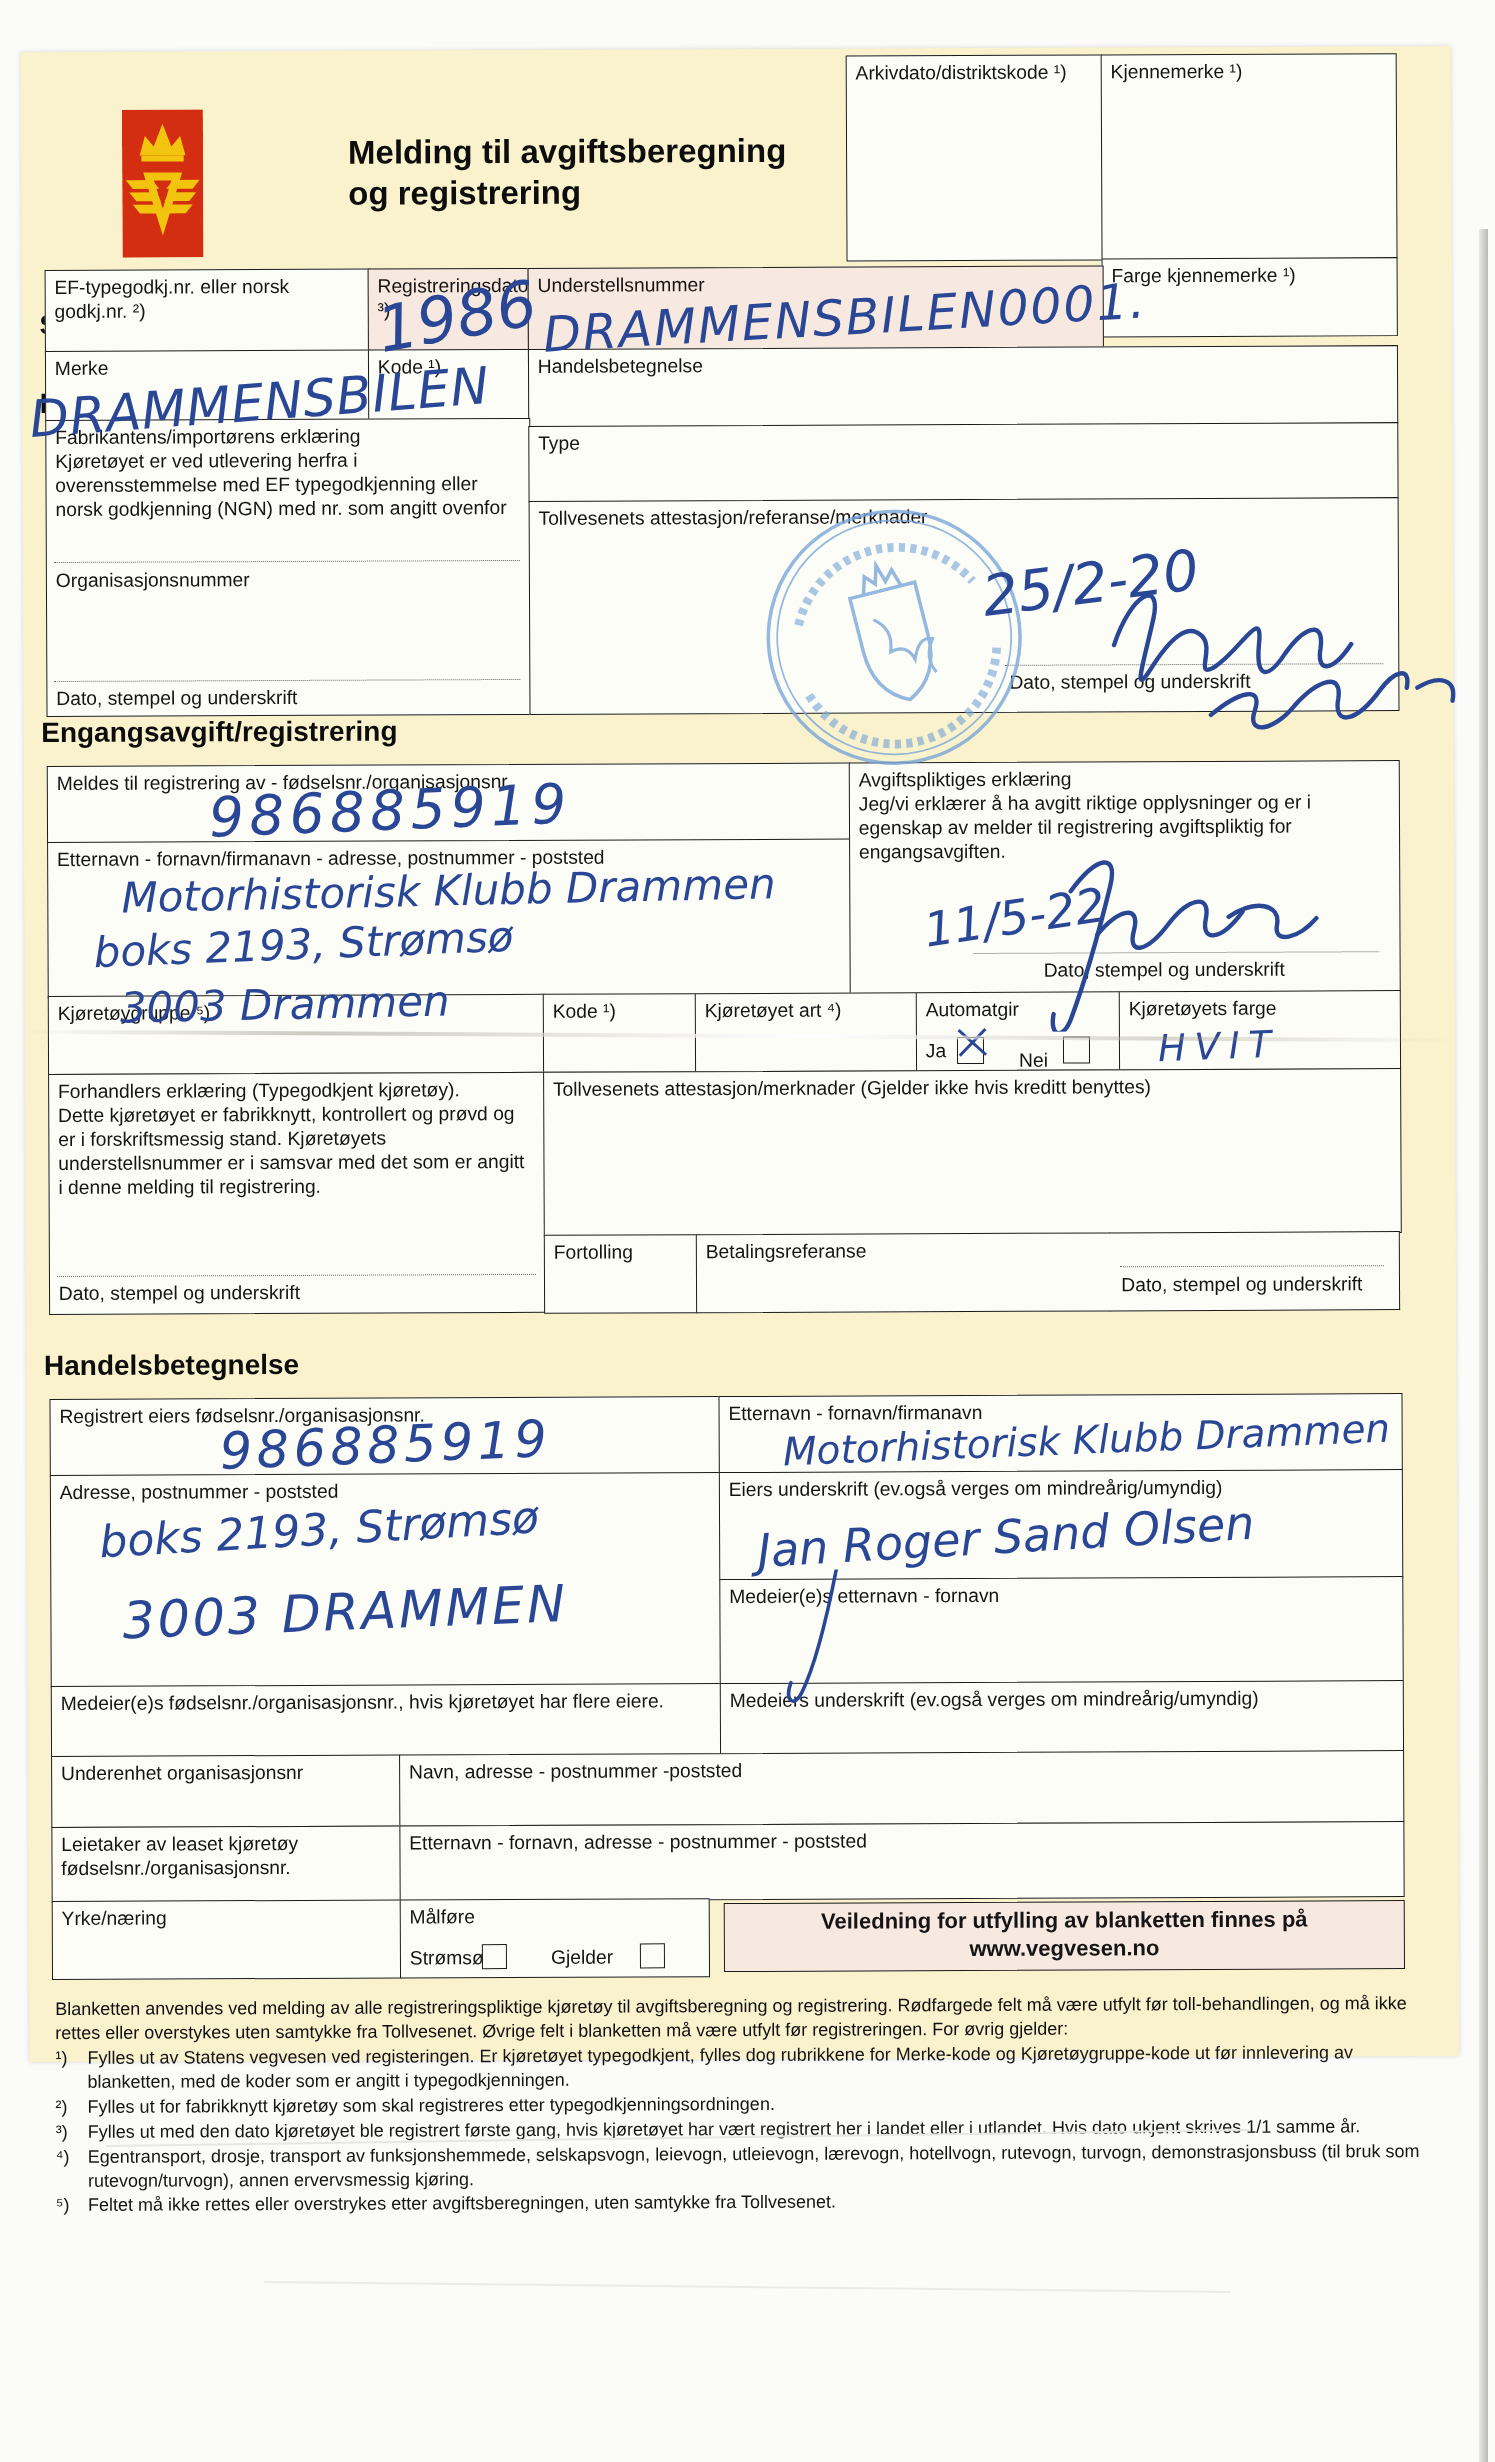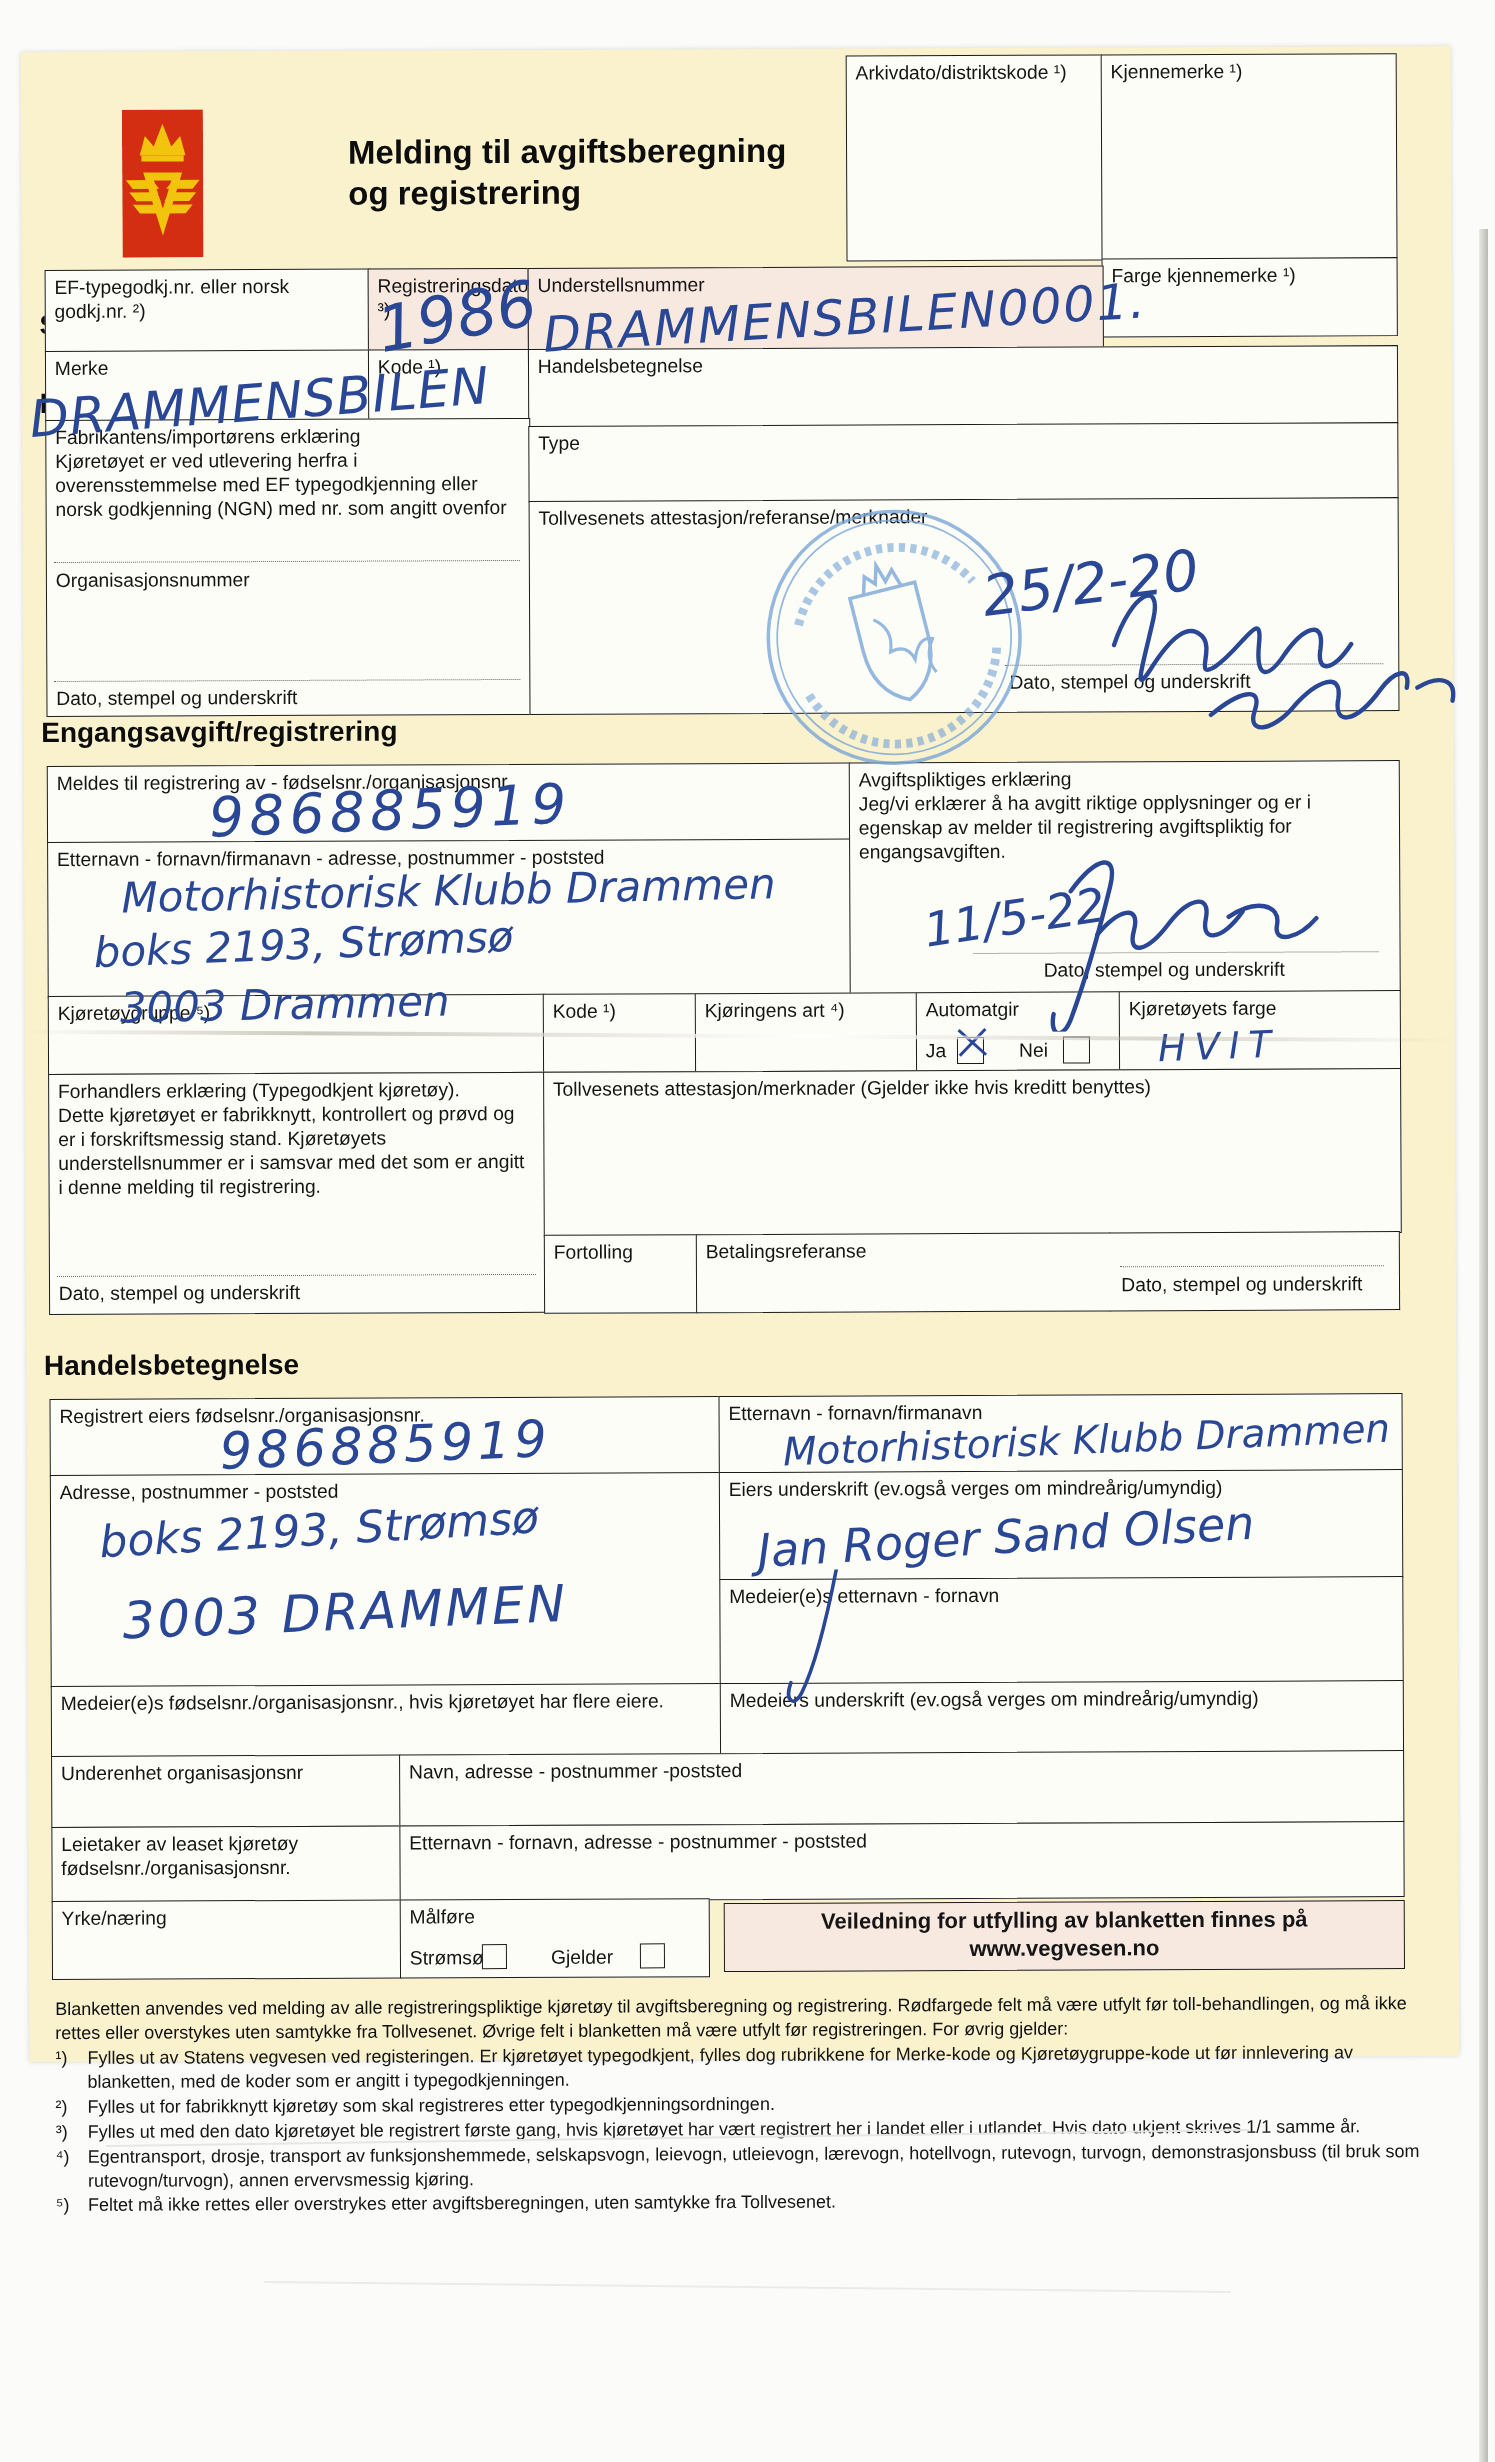--- a/index.html
+++ b/index.html
@@ -164,31 +164,31 @@
     </svg>
   </div>
 
   <div class="box" style="left:23px;top:944px;width:495px;height:77px;">
     <div class="lbl pad">Kjøretøygruppe ⁵)</div>
   </div>
   <div class="box" style="left:518px;top:944px;width:152px;height:77px;">
     <div class="lbl pad">Kode ¹)</div>
   </div>
   <div class="box" style="left:670px;top:944px;width:221px;height:77px;">
-    <div class="lbl pad">Kjøringens art ⁴)</div>
+    <div class="lbl pad">Kjøretøyet art ⁴)</div>
   </div>
   <div class="box" style="left:891px;top:944px;width:203px;height:77px;">
     <div class="lbl pad">Automatgir</div>
     <span class="lbl" style="left:8.8px;top:46px;">Ja</span>
     <span class="chk" style="left:40px;top:44px;"></span>
     <span class="xmark" style="left:40px;top:37px;">
         <i></i>
         <i></i>
       </span>
-    <span class="lbl" style="left:102px;top:46px;">Nei</span>
+    <span class="lbl" style="left:102px;top:56px;">Nei</span>
     <span class="chk" style="left:146px;top:44px;"></span>
   </div>
   <div class="box" style="left:1094px;top:944px;width:280px;height:77px;">
     <div class="lbl pad">Kjøretøyets farge</div>
   </div>
   <div class="hand" style="left:1133px;top:978px;font-size:37px;letter-spacing:8.8px;transform:rotate(-2deg);">HVIT</div>
 
   <div class="box" style="left:23px;top:1022px;width:495px;height:239px;">
     <div class="lbl" style="left:8.8px;top:5.3px;width:475px;">Forhandlers erklæring (Typegodkjent kjøretøy).</div>
     <div class="lbl" style="left:8.8px;top:29px;width:470px;">Dette kjøretøyet er fabrikknytt, kontrollert og prøvd og er i forskriftsmessig stand. Kjøretøyets understellsnummer er i samsvar med det som er angitt i denne melding til registrering.</div>

